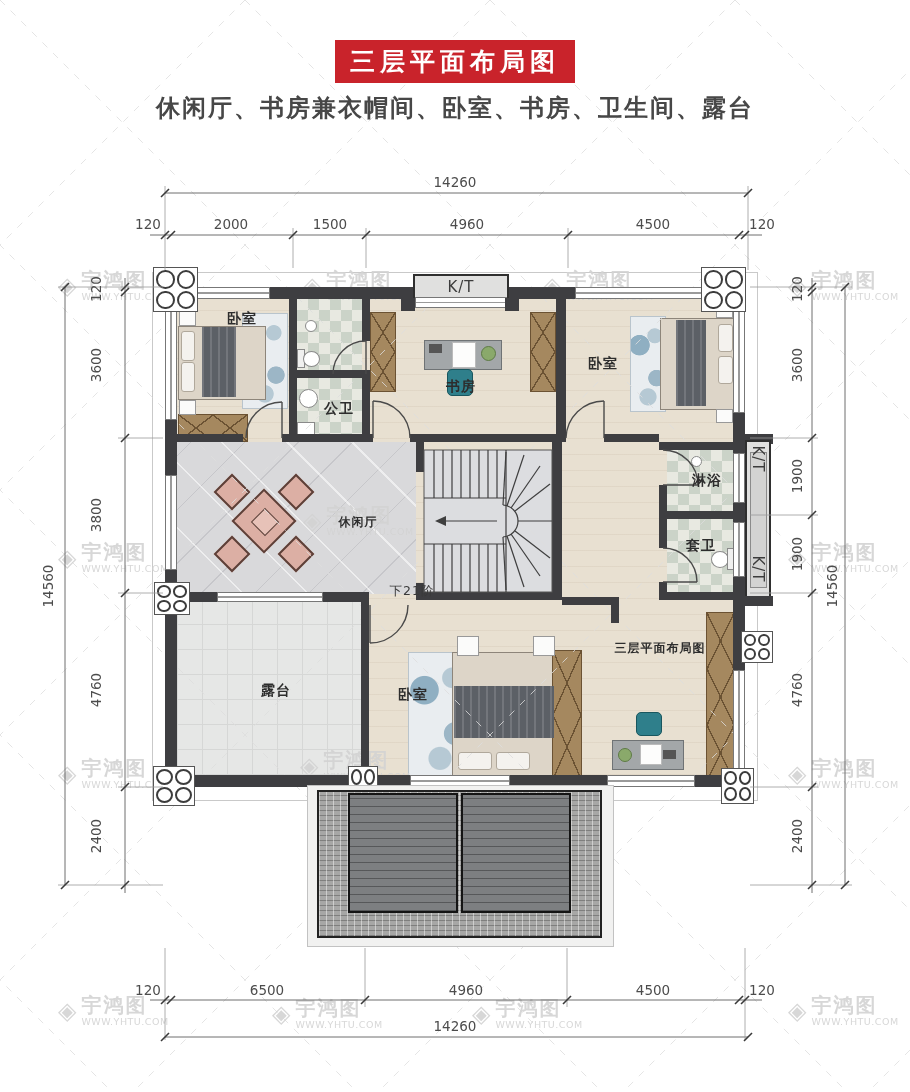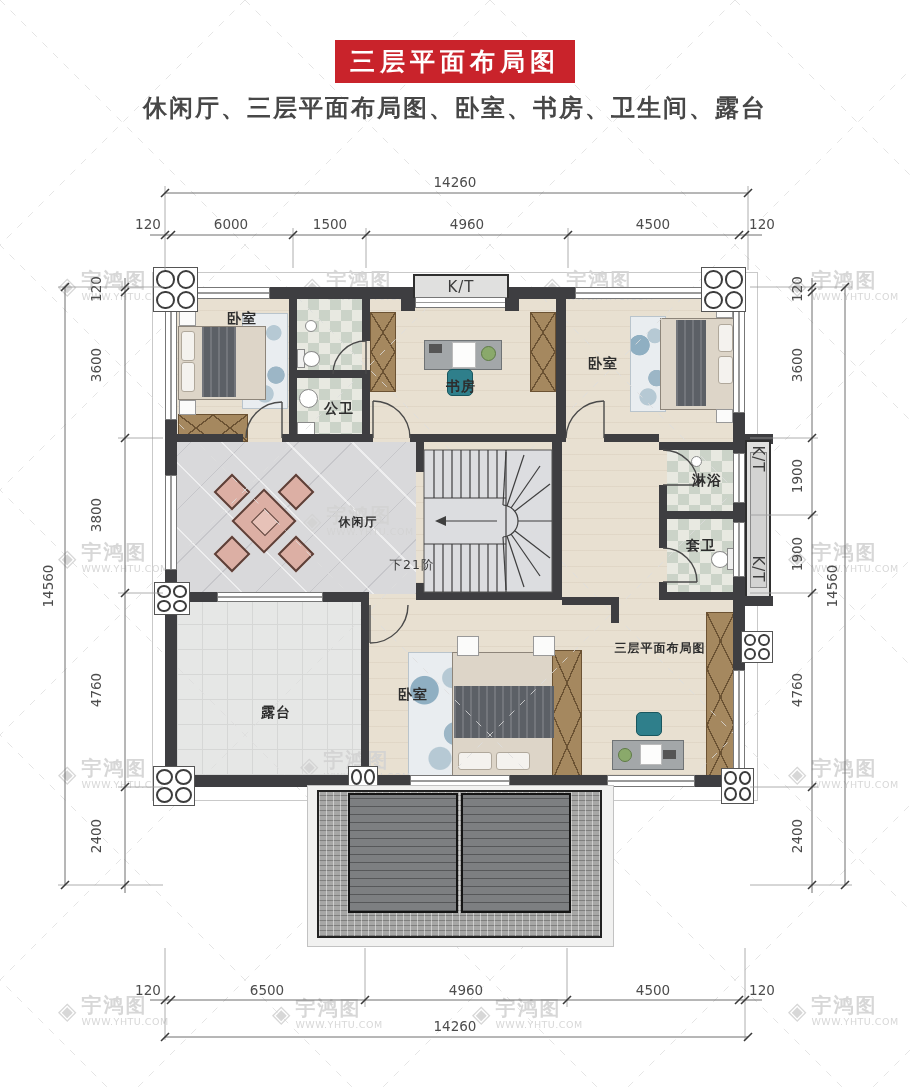--- a/index.html
+++ b/index.html
@@ -91,21 +91,21 @@
       <line x1="735" y1="0" x2="-357" y2="1092"></line>
         <line x1="980" y1="0" x2="-112" y2="1092"></line>
       <line x1="1225" y1="0" x2="133" y2="1092"></line>
         <line x1="1470" y1="0" x2="378" y2="1092"></line>
       <line x1="1715" y1="0" x2="623" y2="1092"></line>
         <line x1="1960" y1="0" x2="868" y2="1092"></line>
     </g>
   </svg>
 
   <div class="banner">三层平面布局图</div>
-  <div class="subtitle">休闲厅、三层平面布局图、卧室、书房、卫生间、露台</div>
+  <div class="subtitle">休闲厅、书房兼衣帽间、卧室、书房、卫生间、露台</div>
 
   <div class="eaveline" style="left:152px;top:272px;width:604px;height:527px"></div>
 
   <div class="floor wood" style="left:177px;top:299px;width:556px;height:476px"></div>
   <div class="floor marble" style="left:177px;top:442px;width:239px;height:152px"></div>
   <div class="floor stairsf" style="left:424px;top:450px;width:128px;height:142px"></div>
   <div class="floor checker" style="left:297px;top:299px;width:65px;height:71px"></div>
   <div class="floor checker" style="left:297px;top:378px;width:65px;height:56px"></div>
   <div class="floor checker" style="left:667px;top:450px;width:66px;height:61px"></div>
   <div class="floor checker" style="left:667px;top:519px;width:66px;height:73px"></div>
@@ -528,33 +528,33 @@
       <line x1="497" y1="521" x2="446" y2="521"></line>
       <polygon points="446,516 446,526 435,521" fill="#3f3f3f" stroke="none"></polygon>
     </g>
   </svg>
 
   <div class="lbl" style="left:212px;top:310px;width:60px">卧室</div>
   <div class="lbl" style="left:314px;top:400px;width:50px">公卫</div>
   <div class="lbl" style="left:436px;top:378px;width:50px">书房</div>
   <div class="lbl" style="left:578px;top:355px;width:50px">卧室</div>
   <div class="lbl big" style="left:320px;top:514px;width:76px">休闲厅</div>
-  <div class="lbl small" style="left:382px;top:557px;width:60px">下21阶</div>
+  <div class="lbl small" style="left:382px;top:583px;width:60px">下21阶</div>
   <div class="lbl" style="left:682px;top:472px;width:50px">淋浴</div>
   <div class="lbl" style="left:676px;top:537px;width:50px">套卫</div>
-  <div class="lbl" style="left:248px;top:704px;width:56px">露台</div>
+  <div class="lbl" style="left:248px;top:682px;width:56px">露台</div>
   <div class="lbl" style="left:388px;top:686px;width:50px">卧室</div>
   <div class="lbl big" style="left:600px;top:640px;width:120px">三层平面布局图</div>
   <div class="kt" style="left:433px;top:278px;width:56px">K/T</div>
   <div class="kt rot" style="left:743px;top:450px;width:30px">K/T</div>
   <div class="kt rot" style="left:743px;top:560px;width:30px">K/T</div>
 
   <div class="dimh" style="left:380px;top:174px;width:150px">14260</div>
   <div class="dimh" style="left:126px;top:216px;width:44px">120</div>
-  <div class="dimh" style="left:196px;top:216px;width:70px">6000</div>
+  <div class="dimh" style="left:196px;top:216px;width:70px">2000</div>
   <div class="dimh" style="left:295px;top:216px;width:70px">1500</div>
   <div class="dimh" style="left:432px;top:216px;width:70px">4960</div>
   <div class="dimh" style="left:618px;top:216px;width:70px">4500</div>
   <div class="dimh" style="left:740px;top:216px;width:44px">120</div>
 
   <div class="dimh" style="left:126px;top:982px;width:44px">120</div>
   <div class="dimh" style="left:232px;top:982px;width:70px">6500</div>
   <div class="dimh" style="left:431px;top:982px;width:70px">4960</div>
   <div class="dimh" style="left:618px;top:982px;width:70px">4500</div>
   <div class="dimh" style="left:740px;top:982px;width:44px">120</div>

